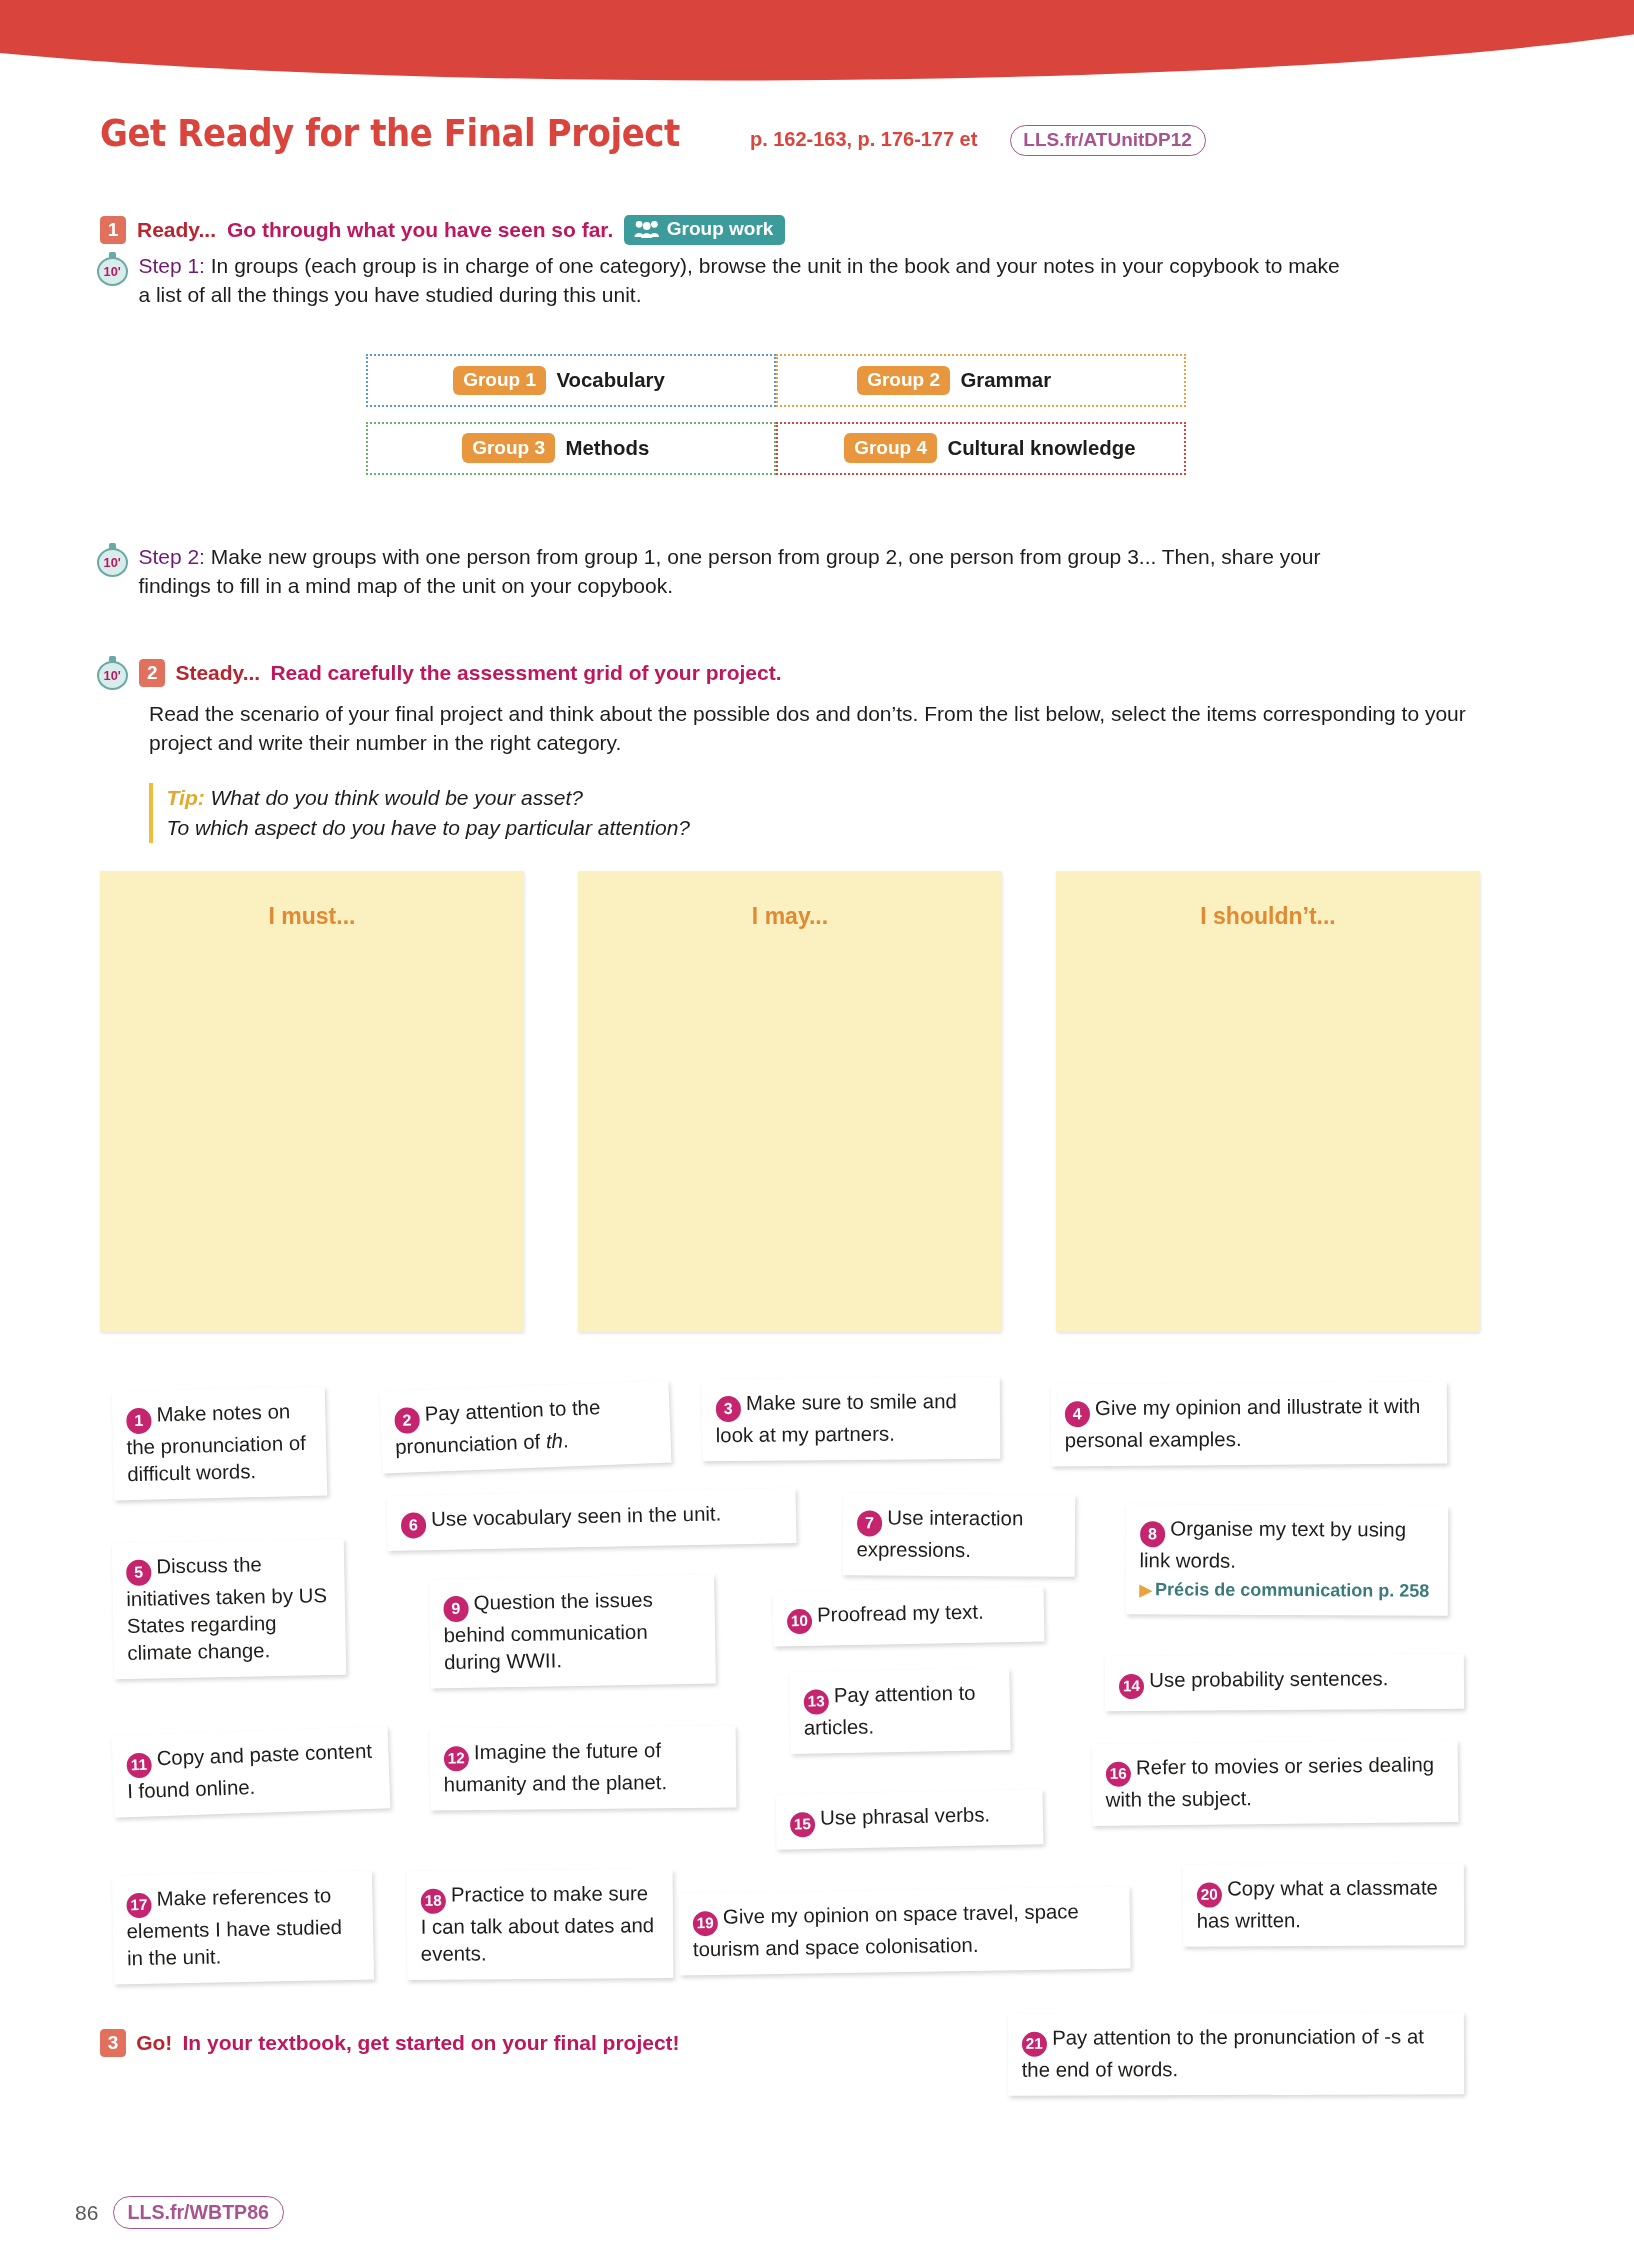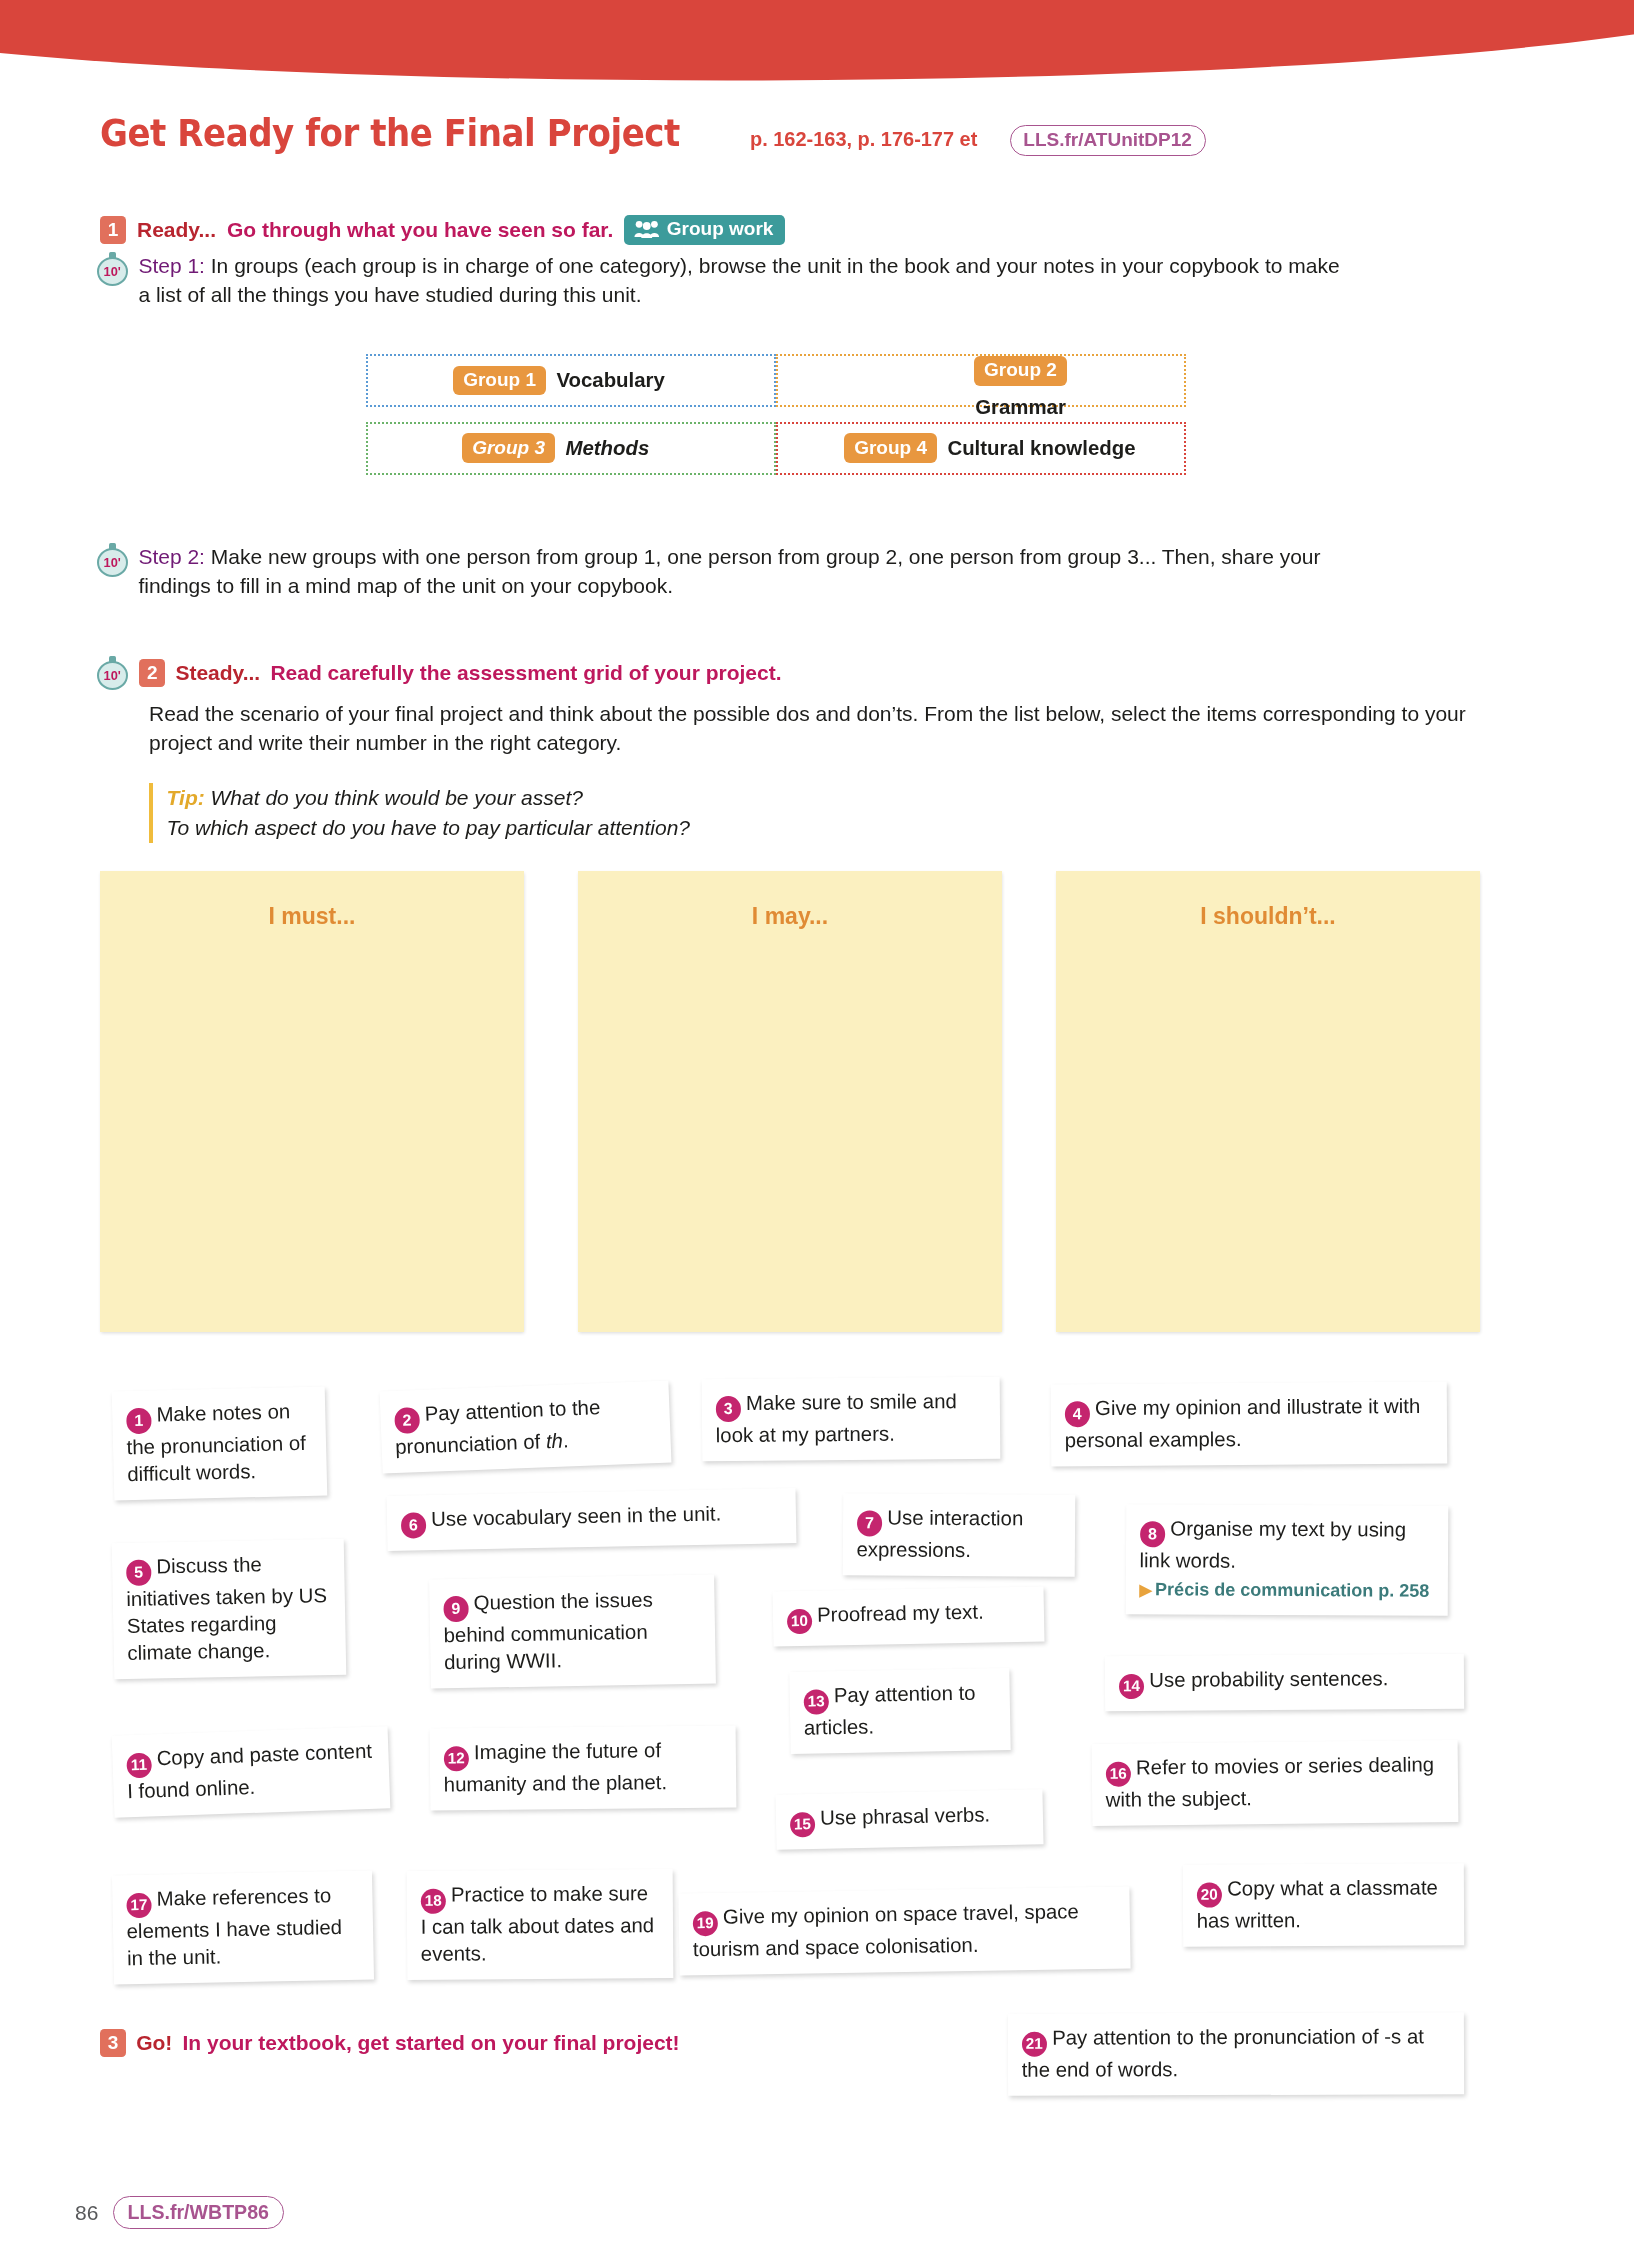--- a/index.html
+++ b/index.html
@@ -167,22 +167,22 @@
   .grow { display: flex; margin-bottom: 14.5px; }
   .gbox {
     width: 410px;
     height: 53px;
     display: flex;
     align-items: center;
     gap: 10.2px;
     padding-left: 85px;
   }
   .gbox.idx1 { border: 2.6px dotted #5b9bd5; padding-left: 85px; }
-  .gbox.idx2 { border: 2.6px dotted #e8a33d; padding-left: 79px; flex-direction: column; }
-  .gbox.idx3 { border: 2.6px dotted #6cb36a; padding-left: 94px; font-style: italic; }
+  .gbox.idx2 { border: 2.6px dotted #e8a33d; padding-left: 79px; }
+  .gbox.idx3 { border: 2.6px dotted #6cb36a; padding-left: 94px; }
   .gbox.idx4 { border: 2.6px dotted #d9453c; padding-left: 66px; }
   .gtag {
     background: #e8973f;
     color: #fff;
     font-size: 19px;
     font-weight: bold;
     border-radius: 6px;
     padding: 3.4px 10.2px 4.3px;
     white-space: nowrap;
   }

